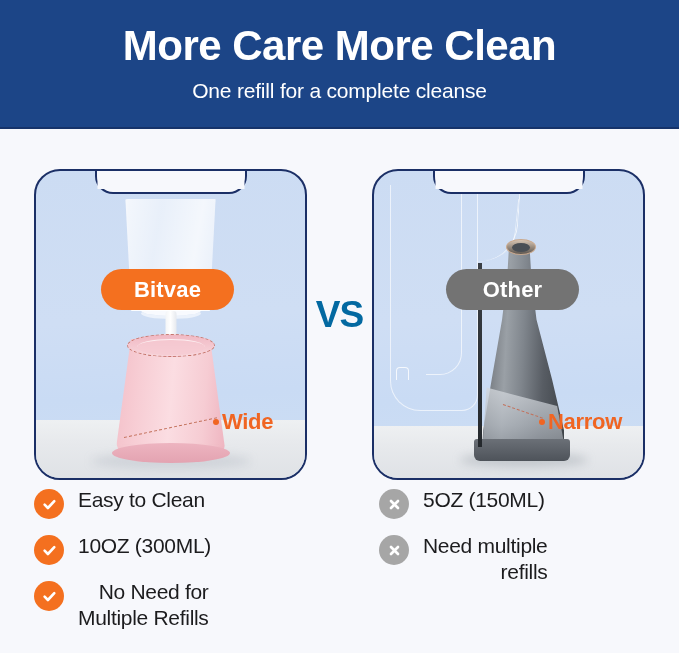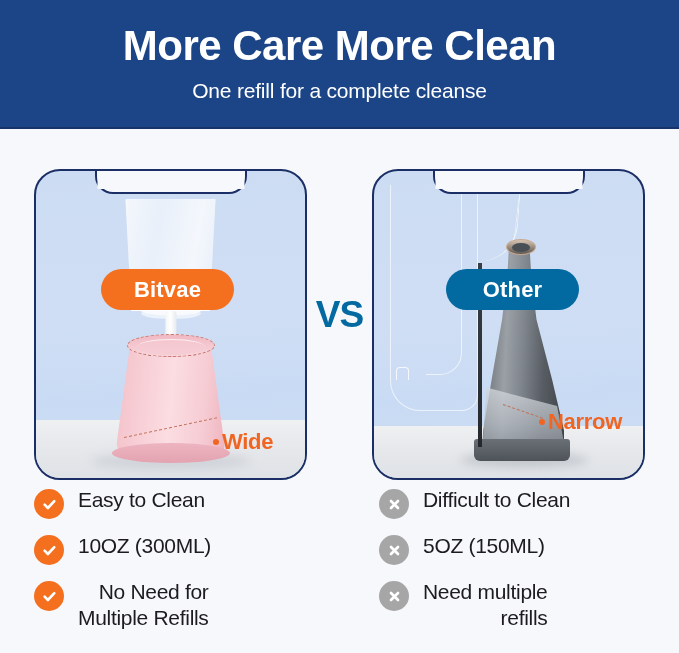--- a/index.html
+++ b/index.html
@@ -119,21 +119,21 @@
     border-radius: 21px;
     display: flex;
     align-items: center;
     justify-content: center;
     color: #ffffff;
     font-size: 22px;
     font-weight: bold;
     letter-spacing: 0.2px;
   }
   .badge.bitvae { left: 101px; background: #f4701f; }
-  .badge.other  { left: 446px; background: #0369a1; }
+  .badge.other  { left: 446px; background: #737373; }
 
   
   .vs {
     position: absolute;
     left: 311px;
     top: 165px;
     width: 57px;
     text-align: center;
     color: #0369a1;
     font-size: 37px;
@@ -372,21 +372,21 @@
     font-weight: bold;
     letter-spacing: -0.3px;
     white-space: nowrap;
   }
   .callout .dot {
     width: 6px; height: 6px;
     border-radius: 50%;
     background: #f06522;
     margin-right: 3px;
   }
-  .callout.wide   { left: 213px; top: 280px; margin-top: 20px; }
+  .callout.wide   { left: 213px; top: 280px; }
   .callout.narrow { left: 539px; top: 280px; justify-content: center; }
 
   .leader {
     position: absolute;
     z-index: 6;
     border-top: 1.4px dashed #c2705a;
     transform-origin: left center;
   }
   .leader.wide   { left: 124px; top: 308px; width: 95px; transform: rotate(-12deg); }
   .leader.narrow { left: 503px; top: 275px; width: 42px; transform: rotate(19deg); }
@@ -537,28 +537,20 @@
         </div>
       </div>
 
       <div class="col right">
         <div class="feature">
           <span class="mark bad">
             <svg width="15" height="15" viewBox="0 0 15 15">
                 <path d="M4 4 L11 11 M11 4 L4 11" fill="none" stroke="#fff" stroke-width="2.7" stroke-linecap="round"></path>
               </svg>
           </span>
-          <span class="ftext">Difficult to Clean</span>
-        </div>
-        <div class="feature">
-          <span class="mark bad">
-            <svg width="15" height="15" viewBox="0 0 15 15">
-                <path d="M4 4 L11 11 M11 4 L4 11" fill="none" stroke="#fff" stroke-width="2.7" stroke-linecap="round"></path>
-              </svg>
-          </span>
           <span class="ftext">5OZ (150ML)</span>
         </div>
         <div class="feature">
           <span class="mark bad">
             <svg width="15" height="15" viewBox="0 0 15 15">
                 <path d="M4 4 L11 11 M11 4 L4 11" fill="none" stroke="#fff" stroke-width="2.7" stroke-linecap="round"></path>
               </svg>
           </span>
           <span class="ftext" style="white-space:pre-line">Need multiple
 refills</span>

